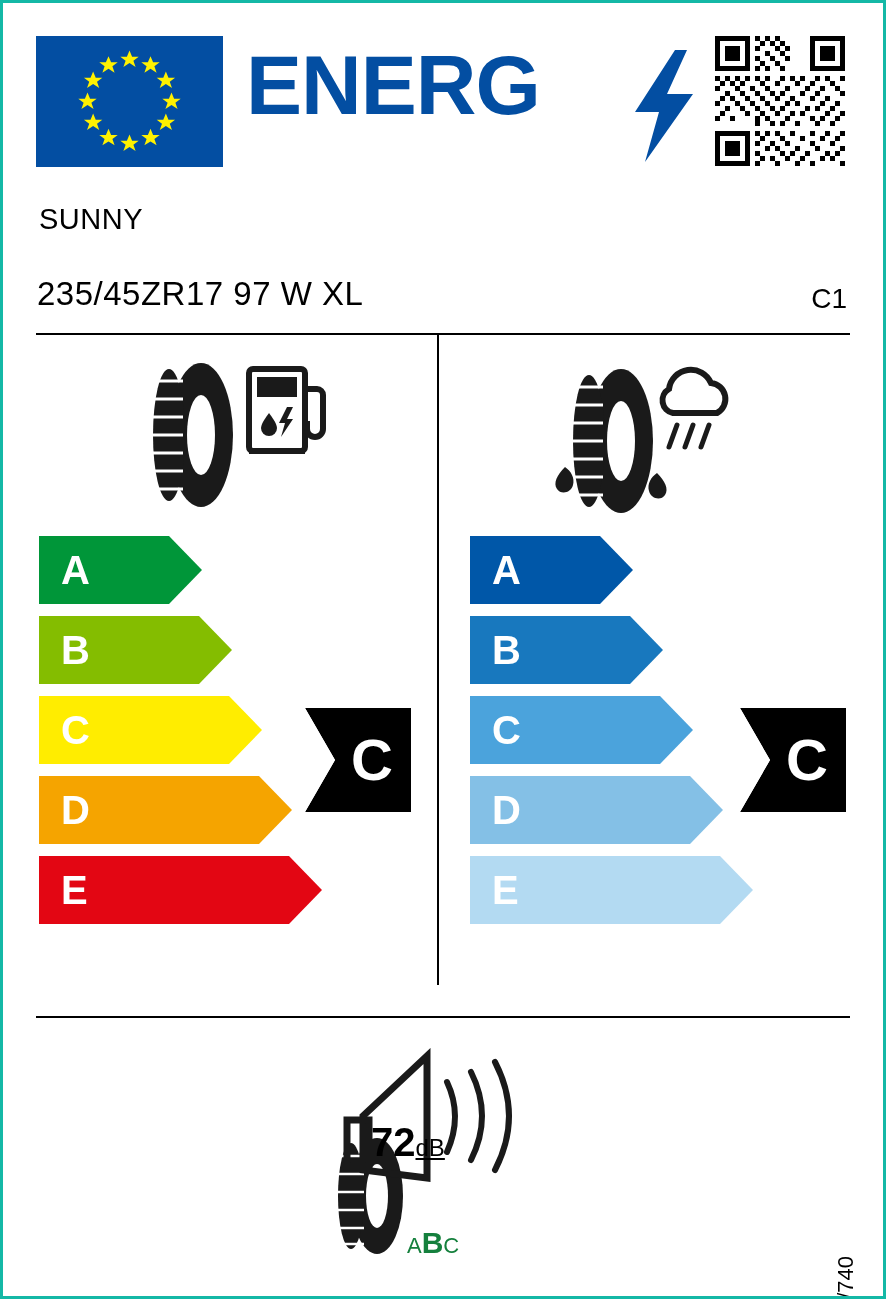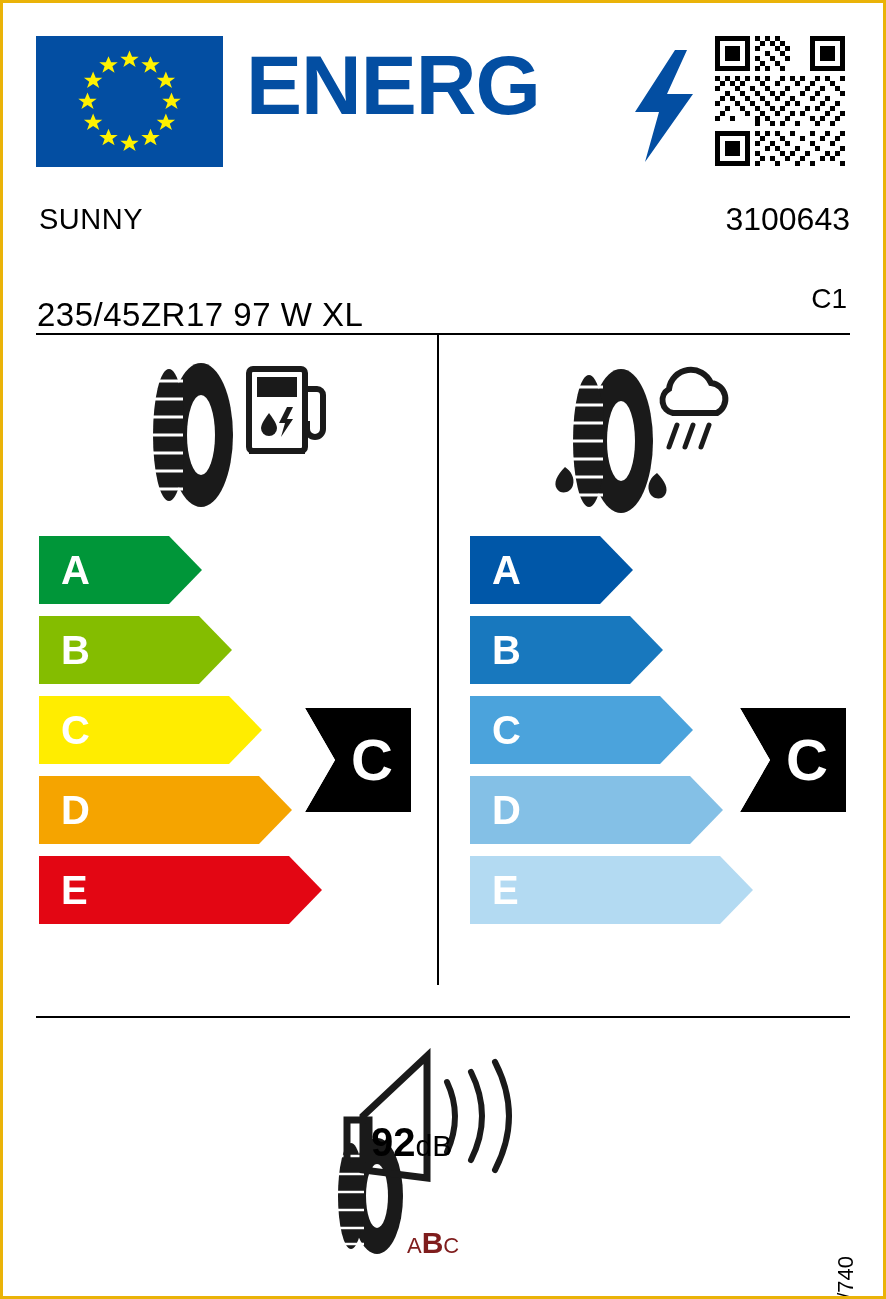--- a/index.html
+++ b/index.html
@@ -1,21 +1,21 @@
 <!DOCTYPE html>
 <html><head>
 <meta charset="utf-8">
 <style>
   html,body{margin:0;padding:0;background:#ffffff;}
   body{font-family:"Liberation Sans", sans-serif;}
   #label{
     position:relative;
     width:886px;height:1299px;
     box-sizing:border-box;
-    border:3px solid #eab308;
+    border:3px solid #14b8a6;
     background:#fff;
     overflow:hidden;
   }
   
   .eu-flag{
     position:absolute;left:33px;top:33px;width:187px;height:131px;
     background:#034EA2;
   }
   .eu-flag svg{display:block;}
   .energy-word{
@@ -34,21 +34,21 @@
   .brand{
     position:absolute;left:36px;top:200px;
     font-size:29px;font-weight:normal;color:#000;letter-spacing:.5px;
   }
   .code{
     position:absolute;right:33px;top:198px;
     font-size:32px;color:#000;
   }
   .size{
     position:absolute;left:34px;top:272px;
-    font-size:33px;color:#000;letter-spacing:.5px;margin-top:21px;
+    font-size:33px;color:#000;letter-spacing:.5px;
   }
   .class{
     position:absolute;right:36px;top:280px;
     font-size:28px;color:#000;
   }
   .hr{
     position:absolute;background:#000;height:2px;left:33px;right:33px;
   }
   .hr-top{top:330px;}
   .hr-bottom{top:1013px;}
@@ -108,24 +108,24 @@
     padding-right:18px;line-height:1;
   }
   
   .noise{
     position:absolute;left:282px;top:1045px;width:320px;height:220px;
   }
   .noise-db{
     position:absolute;left:86px;top:72px;
     font-size:40px;font-weight:bold;color:#000;
   }
-  .noise-db .unit{font-size:30px;font-weight:normal;}
+  .noise-db .unit{font-size:24px;font-weight:normal;text-decoration:underline;}
   .noise-class{
     position:absolute;left:122px;top:178px;
-    font-size:22px;color:#7f1d1d;
+    font-size:22px;color:#15803d;
   }
   .noise-class b{font-size:30px;}
   .year{
     position:absolute;right:24px;bottom:40px;
     font-size:22px;color:#000;
     transform:rotate(-90deg);transform-origin:100% 100%;
     white-space:nowrap;
   }
 </style>
 </head>
@@ -344,21 +344,20 @@
         <rect x="8" y="25" width="1" height="1"></rect>
           <rect x="12" y="25" width="1" height="1"></rect>
           <rect x="16" y="25" width="1" height="1"></rect>
           <rect x="19" y="25" width="1" height="1"></rect>
           <rect x="25" y="25" width="1" height="1"></rect>
       </g>
     </svg>
   </div>
 
   <div class="brand">SUNNY</div>
-  <div class="code">3100643</div>
   <div class="size">235/45ZR17  97  W  XL</div>
   <div class="class">C1</div>
 
   <div class="hr hr-top"></div>
   <div class="vdiv"></div>
   <div class="hr hr-bottom"></div>
 
   <div class="pictogram" style="left:128px;top:352px;width:200px;height:160px;">
     <svg width="200" height="160" viewBox="0 0 200 160">
 
@@ -517,21 +516,21 @@
       <path d="M78,68 L142,8 L142,130 L78,122 Z" fill="none" stroke="#1A1A1A" stroke-width="7"></path>
       <rect x="62" y="72" width="22" height="46" fill="none" stroke="#1A1A1A" stroke-width="7"></rect>
 
       <g fill="none" stroke="#1A1A1A" stroke-width="6" stroke-linecap="round">
         <path d="M162,34 q16,34 0,70"></path>
         <path d="M186,24 q22,44 0,88"></path>
         <path d="M210,14 q28,54 0,108"></path>
       </g>
     </svg>
     <div class="noise-db">
-      <span>92</span><span class="unit">dB</span>
+      <span>72</span><span class="unit">dB</span>
     </div>
     <div class="noise-class">
       <span>A</span><b>B</b><span>C</span>
     </div>
   </div>
 
   <div class="year">2020/740</div>
 </div>
 
 </body></html>

